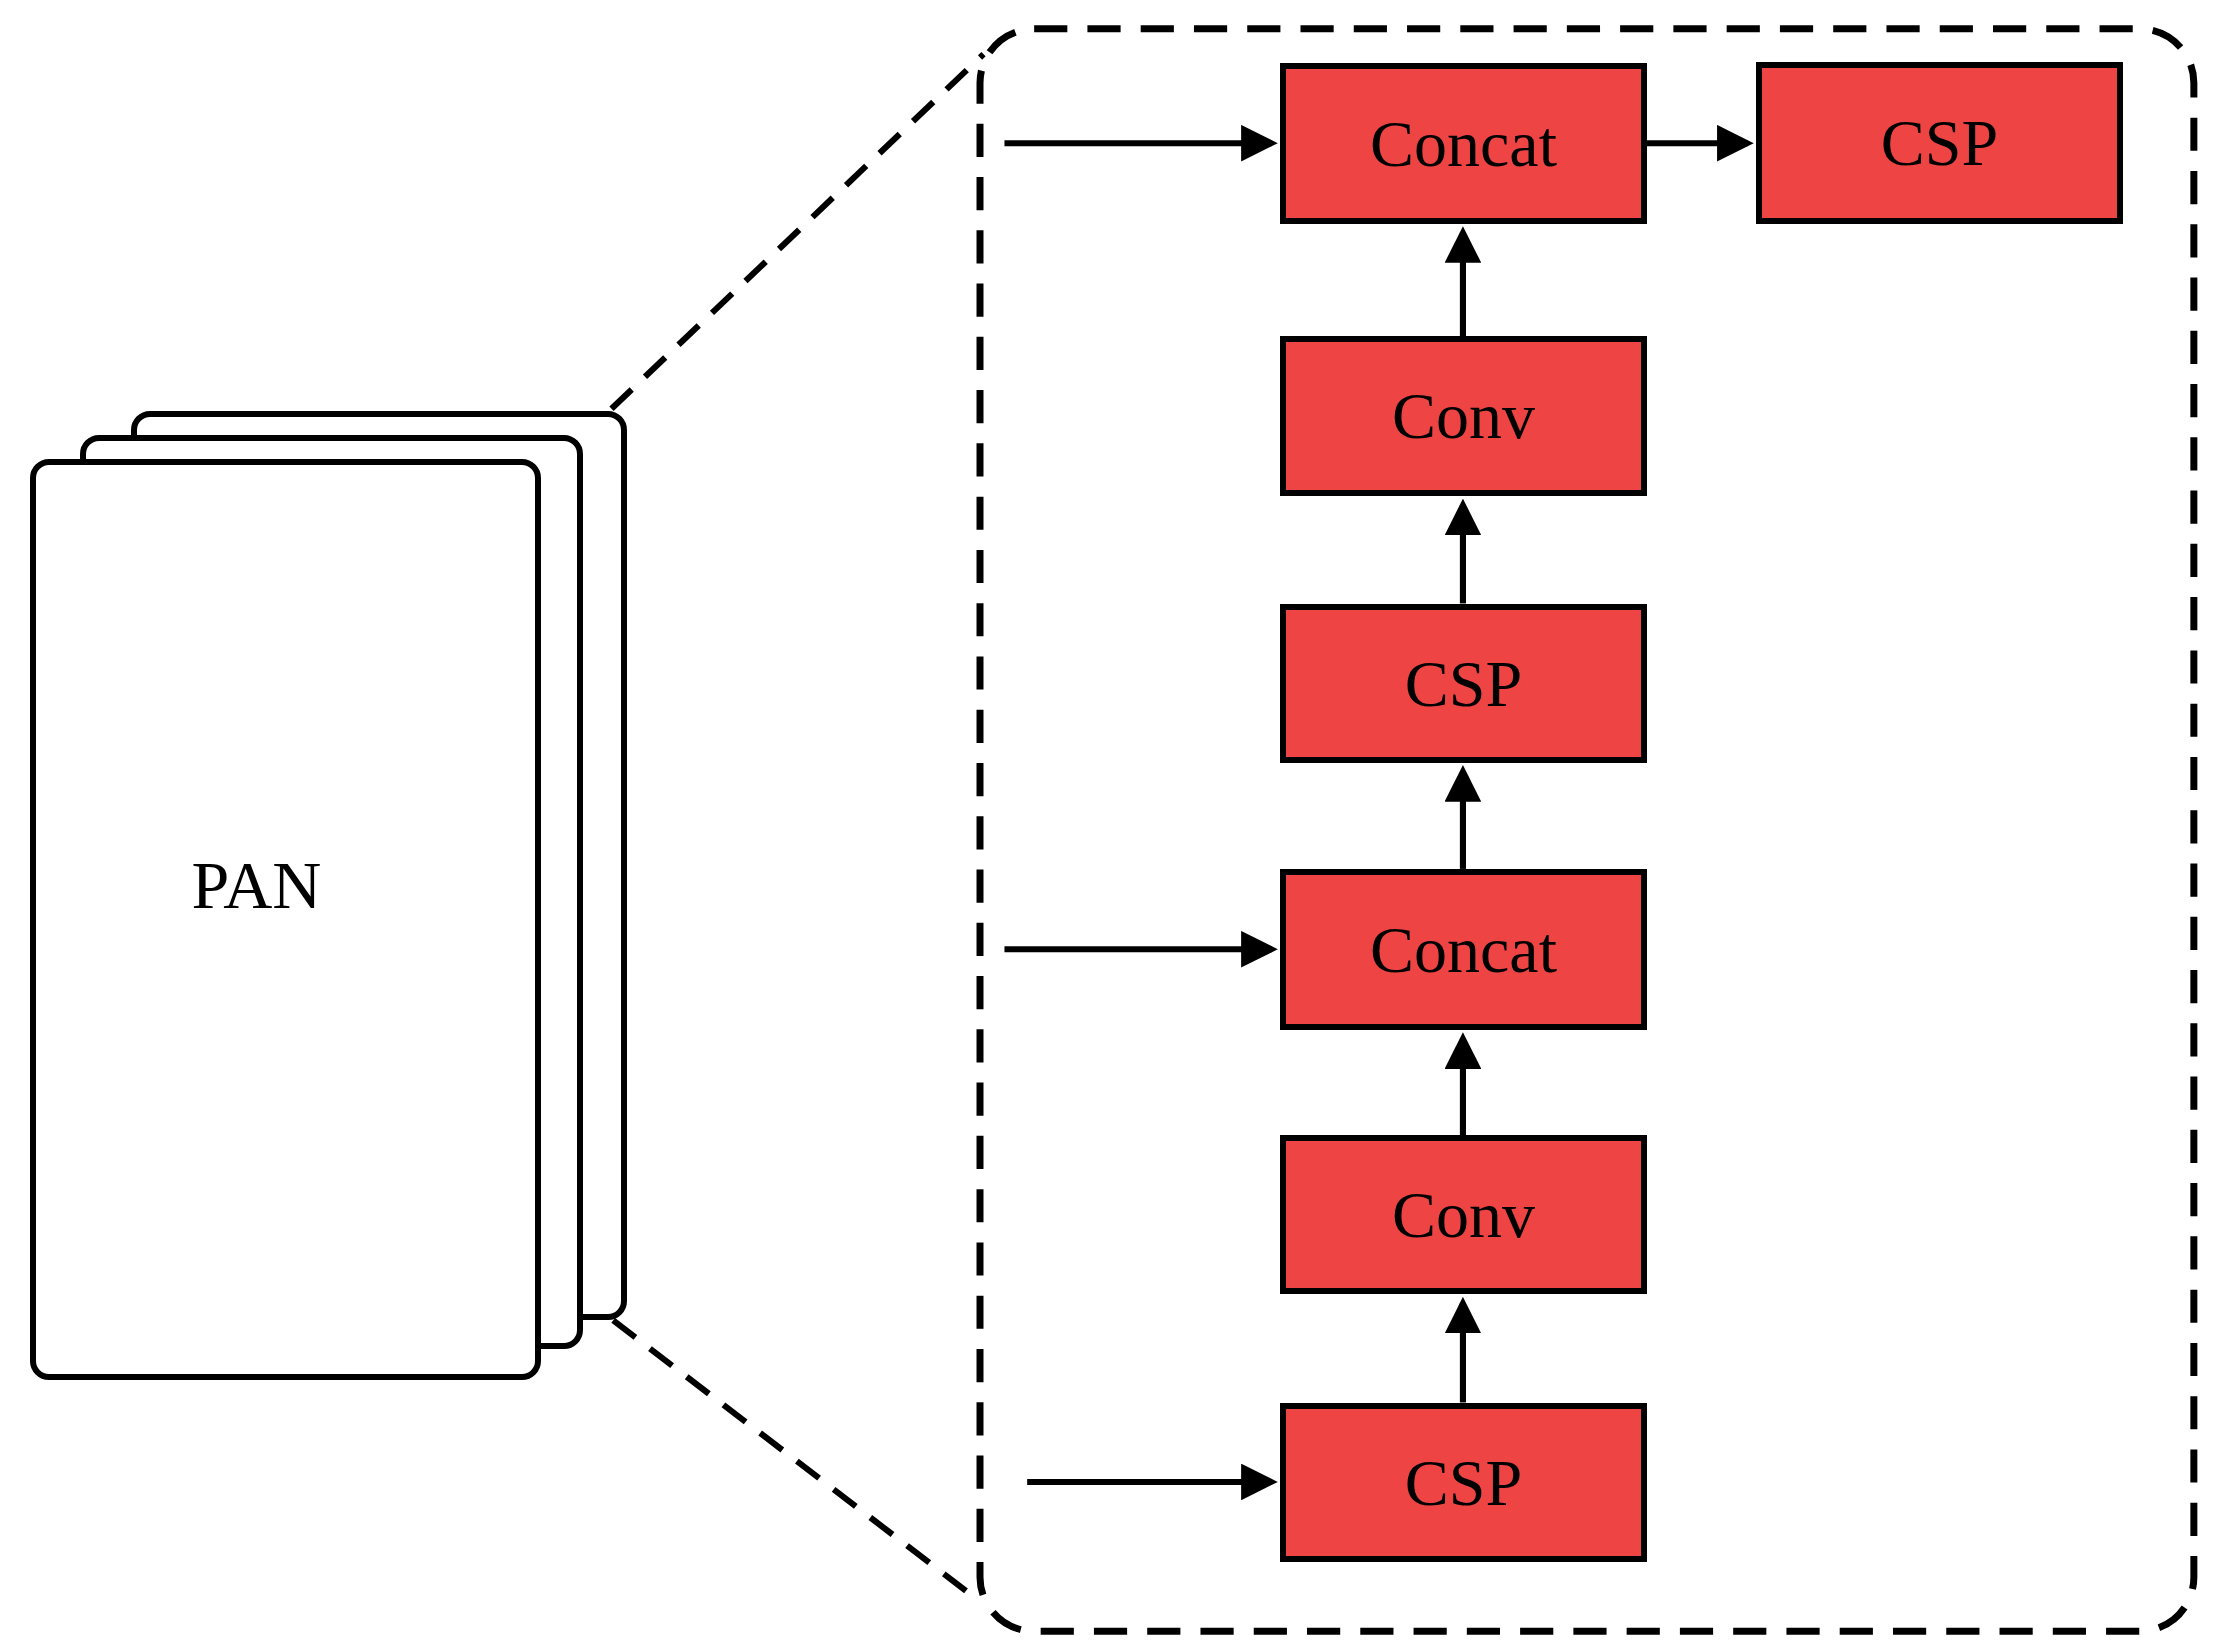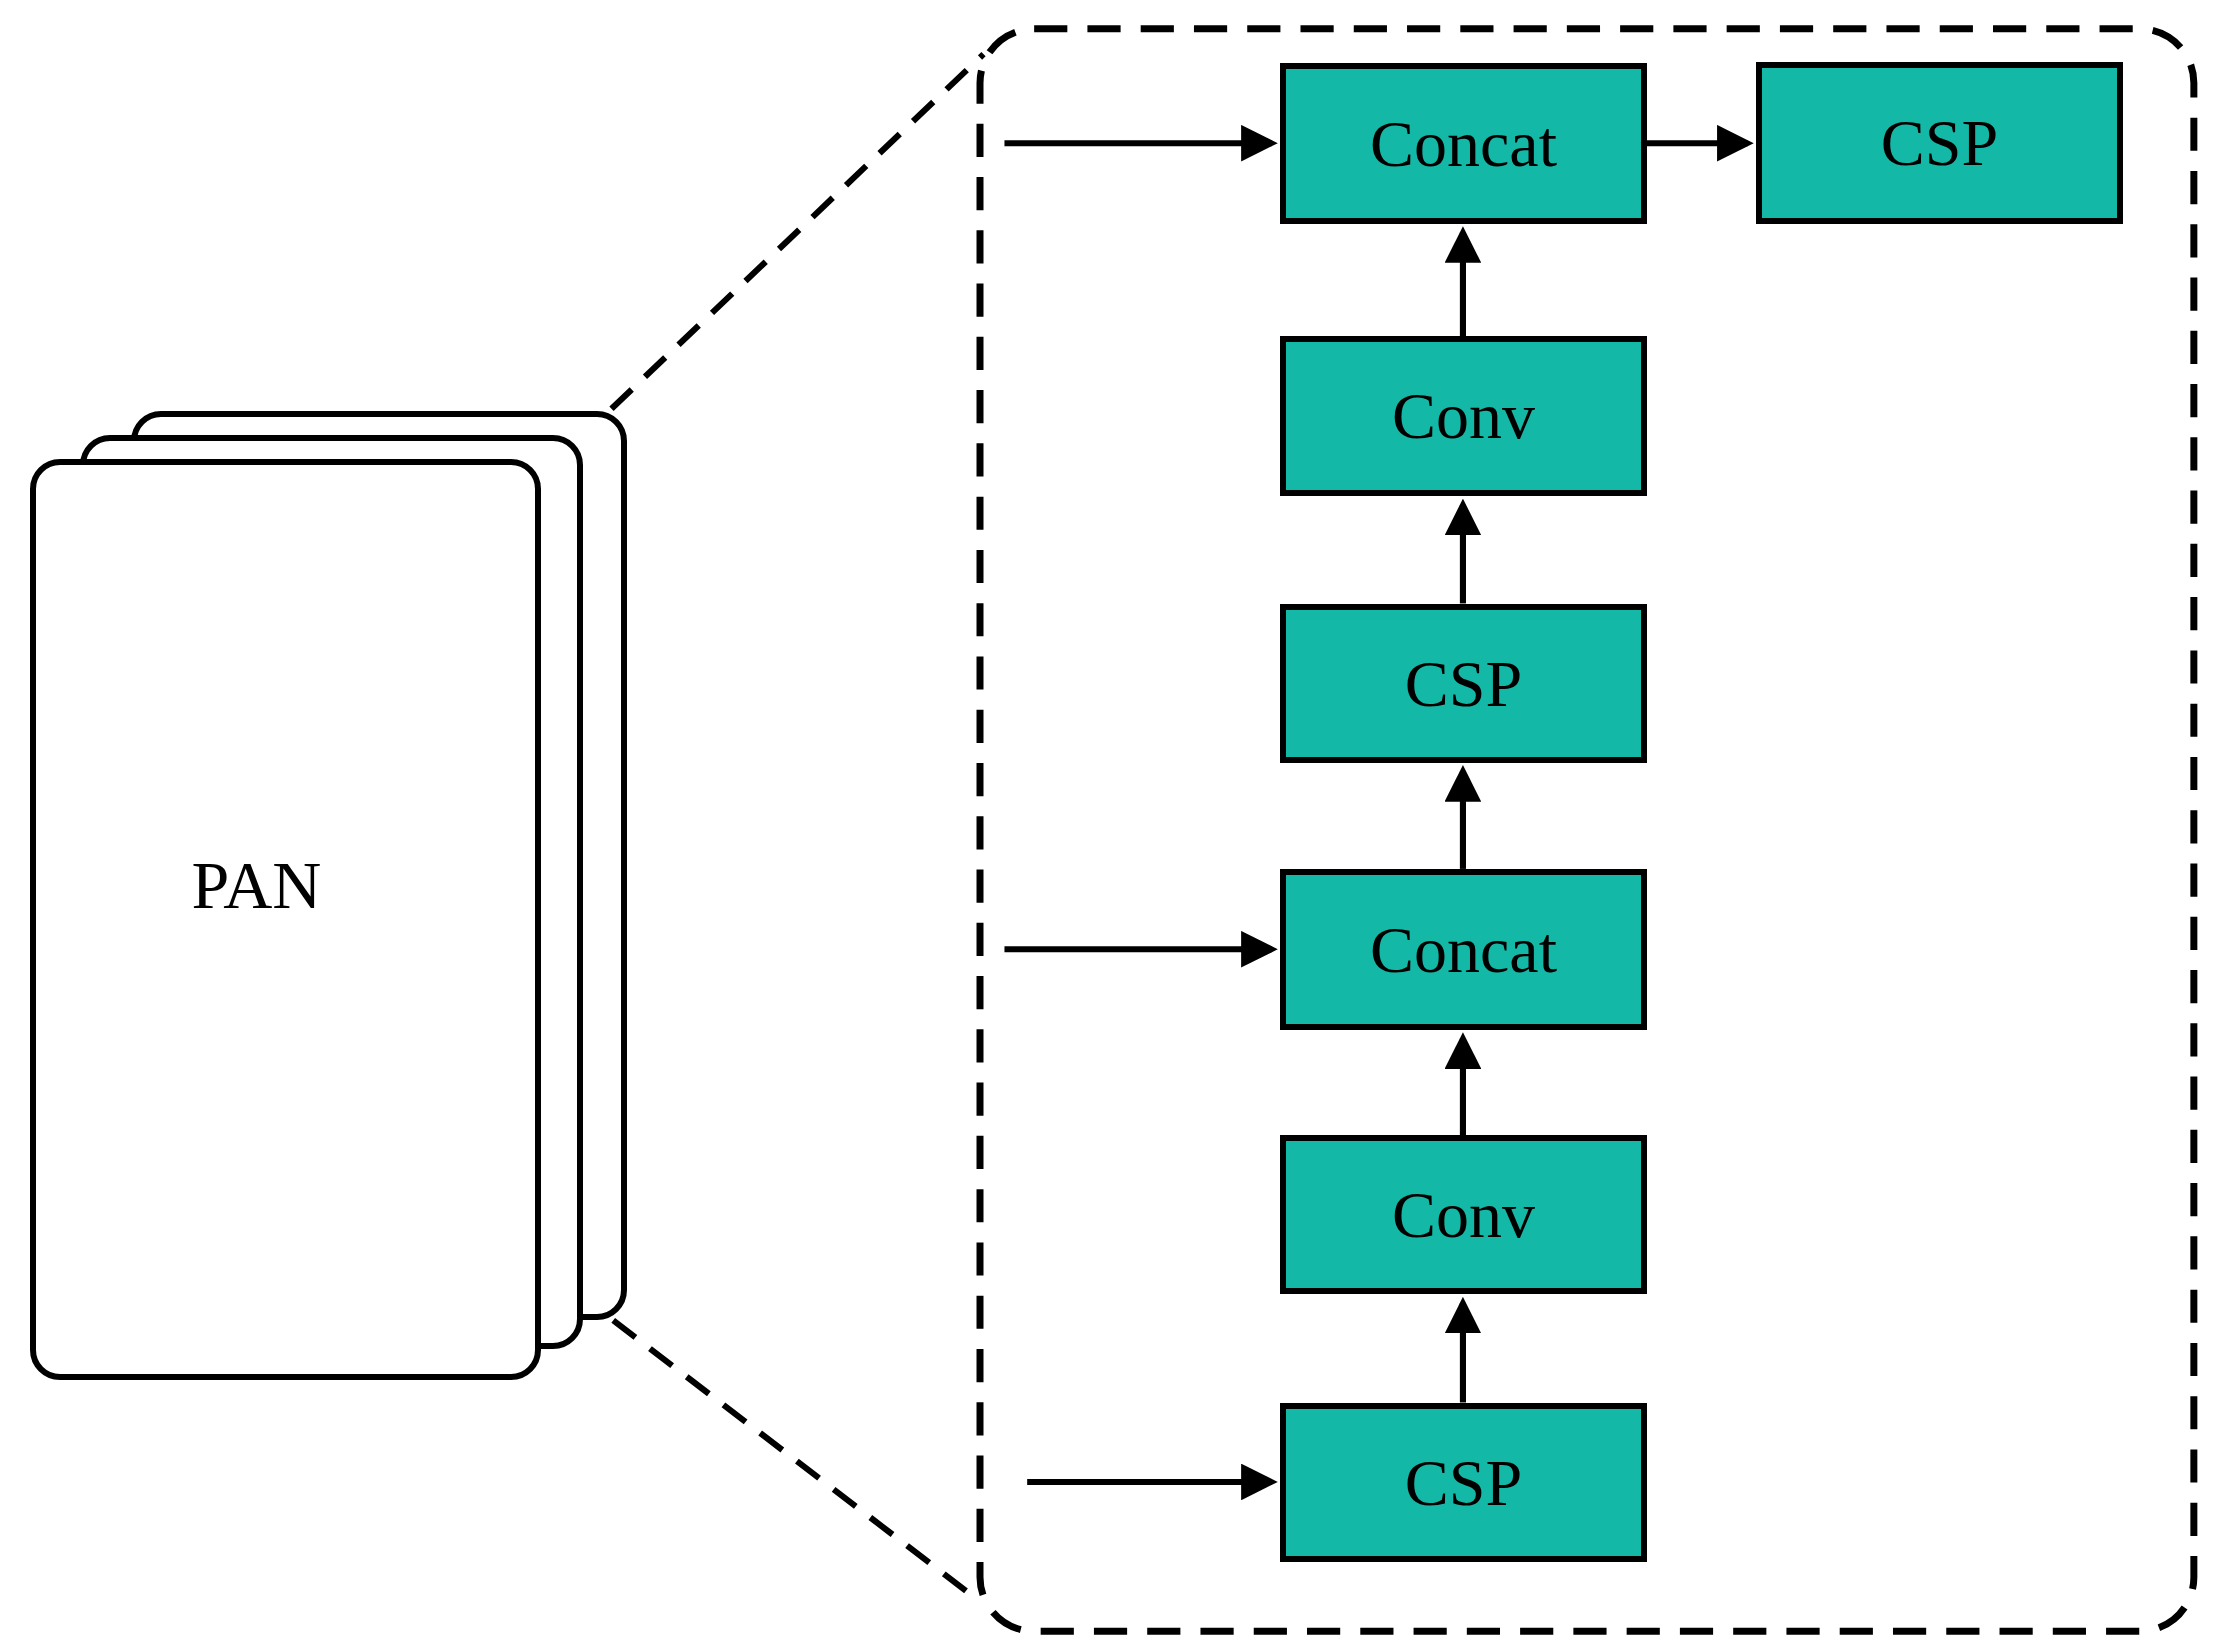--- a/index.html
+++ b/index.html
@@ -25,39 +25,39 @@
   }
   .wires line, .wires rect {
     stroke: #000000;
     fill: none;
   }
   
   .pan-layer {
     position: absolute;
     box-sizing: border-box;
     border: 6.1px solid #000000;
-    border-radius: 30px;
+    border-radius: 19px;
     background: #ffffff;
   }
   #pan-back   { left: 131px; top: 411px; width: 496px; height: 909px; }
   #pan-middle { left:  80px; top: 435px; width: 503px; height: 914px; }
   #pan-front  { left:  30px; top: 459px; width: 511px; height: 921px;
                 display: flex; align-items: center; justify-content: center; }
   .pan-text {
     font-size: 68px;
     line-height: 1;
     transform: translate(-29px, -35px);
     white-space: nowrap;
   }
   
   .node {
     position: absolute;
     box-sizing: border-box;
     border: 6.1px solid #000000;
-    background: #14b8a6;
+    background: #ef4444;
     display: flex;
     align-items: center;
     justify-content: center;
   }
   .node-label {
     font-size: 66px;
     line-height: 1;
     white-space: nowrap;
   }
   #node-concat-top    { left: 1280px; top:   63px; width: 367px; height: 161px; }

